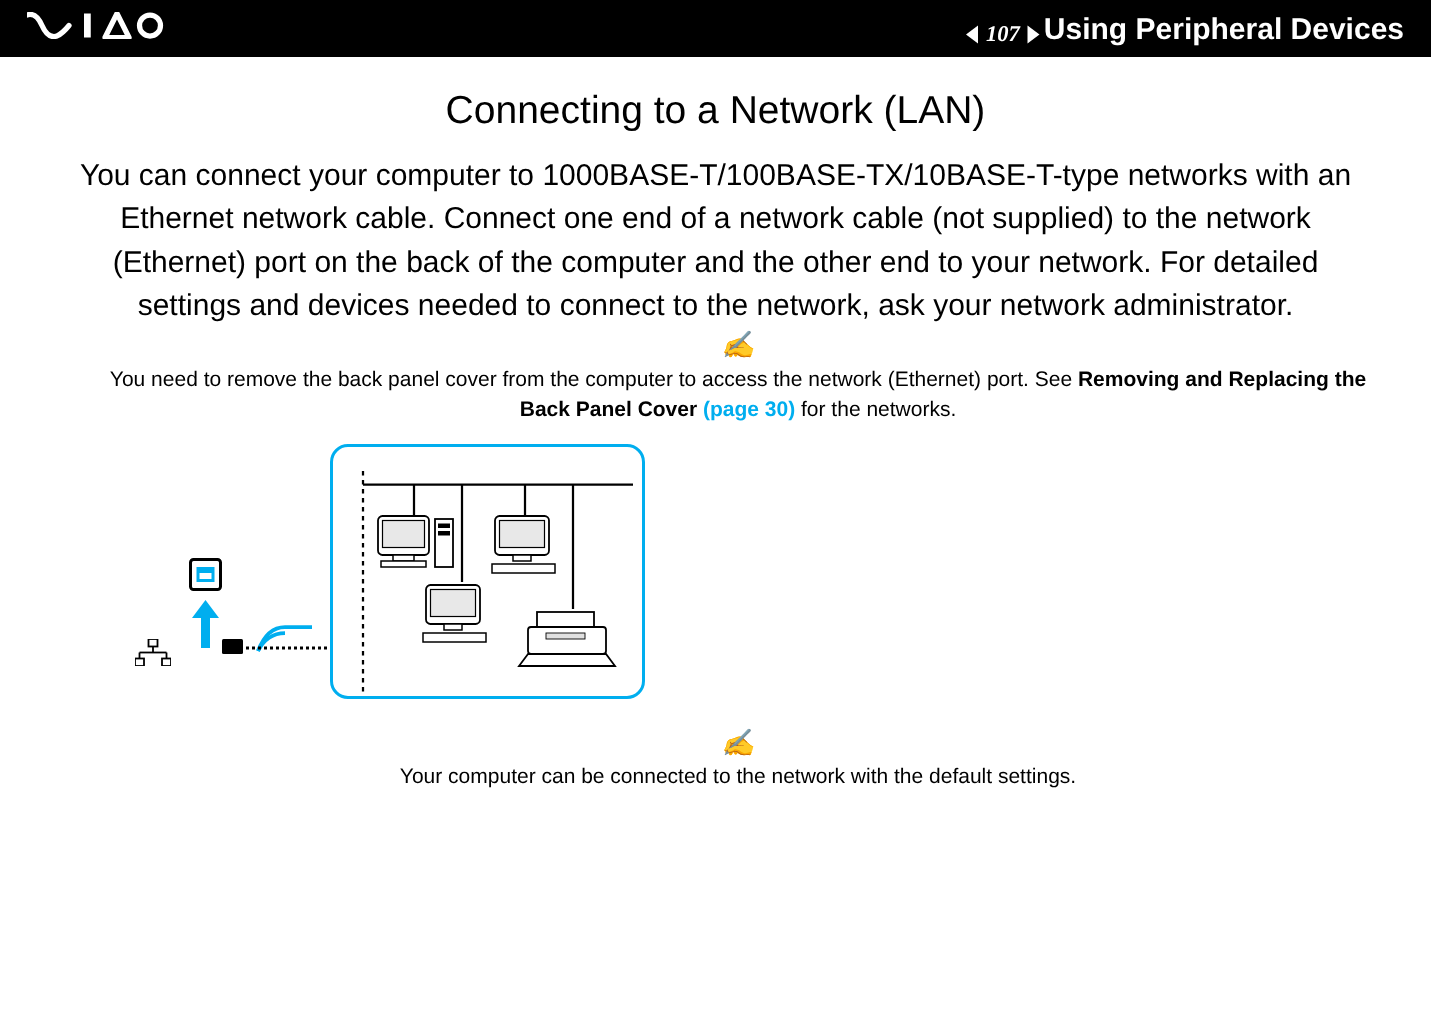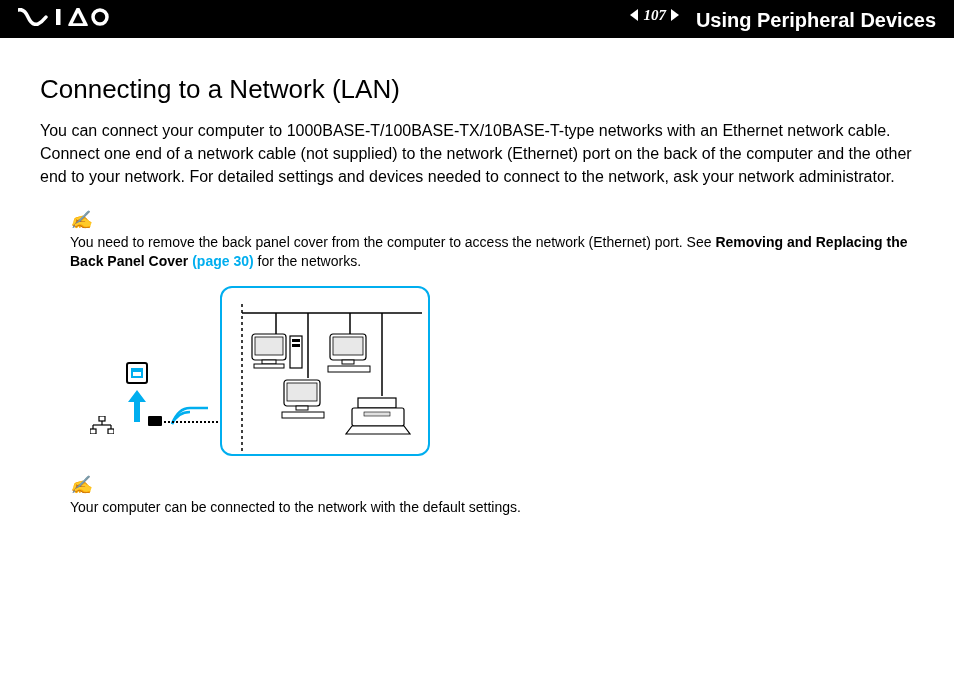--- a/index.html
+++ b/index.html
@@ -1,25 +1,25 @@
 <!DOCTYPE html>
 <html><head>
 <meta charset="utf-8">
 <style>
   * { box-sizing: border-box; margin: 0; padding: 0; }
   body { width: 954px; height: 674px; font-family: Arial, Helvetica, sans-serif; background: #fff; color: #000; }
   .header { background: #000; height: 38px; display: flex; align-items: center; justify-content: space-between; padding: 0 18px; }
   .logo { color: #fff; }
-  .header-right { display: flex; align-items: flex-start; gap: 14px; color: #fff; }
+  .header-right { display: flex; align-items: flex-end; gap: 0; color: #fff; }
   .page-nav { display: flex; align-items: center; gap: 2px; }
   .page-num { font-style: italic; font-weight: bold; font-size: 15px; font-family: Georgia, 'Times New Roman', serif; }
   .section-title { font-weight: bold; font-size: 20px; margin-top: 2px; }
-  .content { padding: 36px 40px 20px 40px; }
+  .content { padding: 20px 40px 20px 40px; text-align: center; }
   .h1 { font-size: 26px; font-weight: 400; margin-bottom: 14px; }
-  .body-text { font-size: 16px; line-height: 1.45; margin-bottom: 20px; }
+  .body-text { font-size: 20px; line-height: 1.45; }
   .note-block { margin-left: 30px; margin-bottom: 14px; }
   .note-icon { color: #00AEEF; font-size: 18px; font-style: italic; font-family: 'Segoe Script', cursive; display: inline-block; margin-bottom: 2px; }
   .note-text { font-size: 14px; line-height: 1.4; }
   .note-text .bold { font-weight: bold; }
   .note-text .link { color: #00AEEF; font-weight: bold; }
   .diagram-wrap { display: flex; align-items: flex-end; gap: 10px; margin: 10px 0 18px 30px; }
   .diagram-left { display: flex; flex-direction: column; align-items: center; gap: 6px; position: relative; width: 140px; height: 170px; }
   .port-icon { border: 2px solid #000; width: 22px; height: 22px; border-radius: 3px; display: flex; align-items: center; justify-content: center; position: absolute; top: 76px; left: 56px; }
   .port-inner { width: 12px; height: 10px; border: 2px solid #00AEEF; border-top: 4px solid #00AEEF; }
   .arrow-up { position: absolute; top: 104px; left: 58px; }

